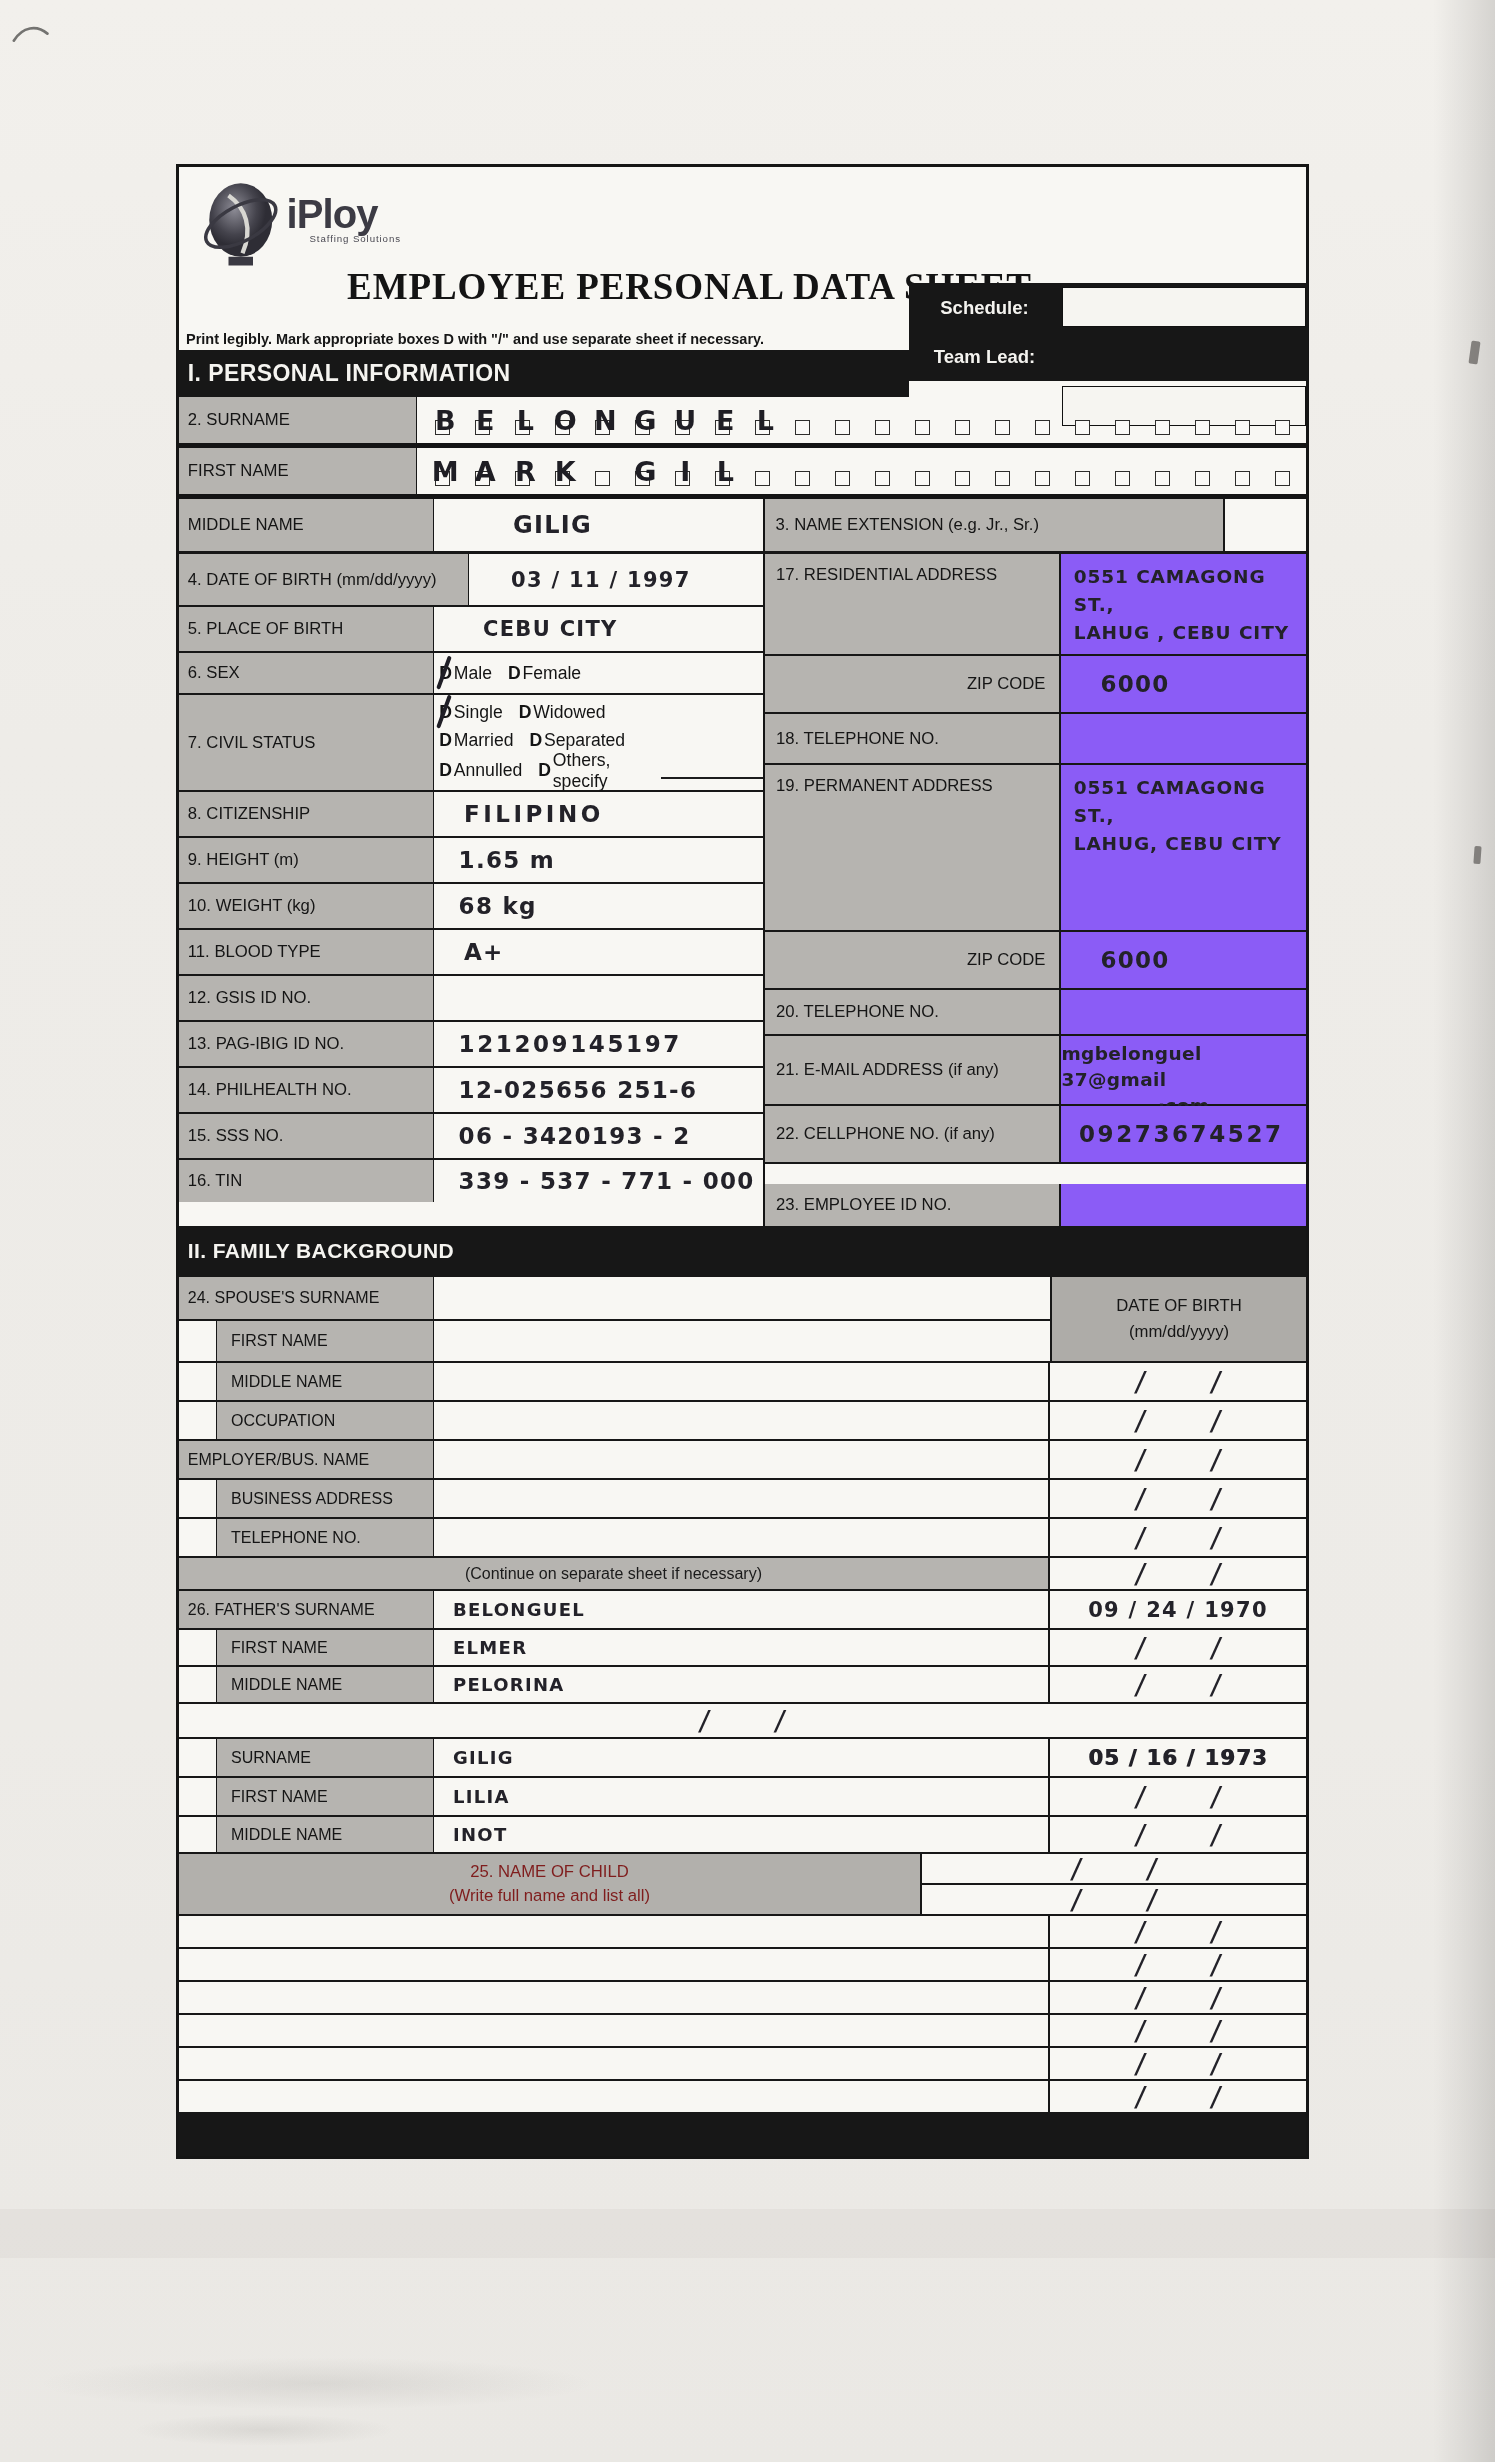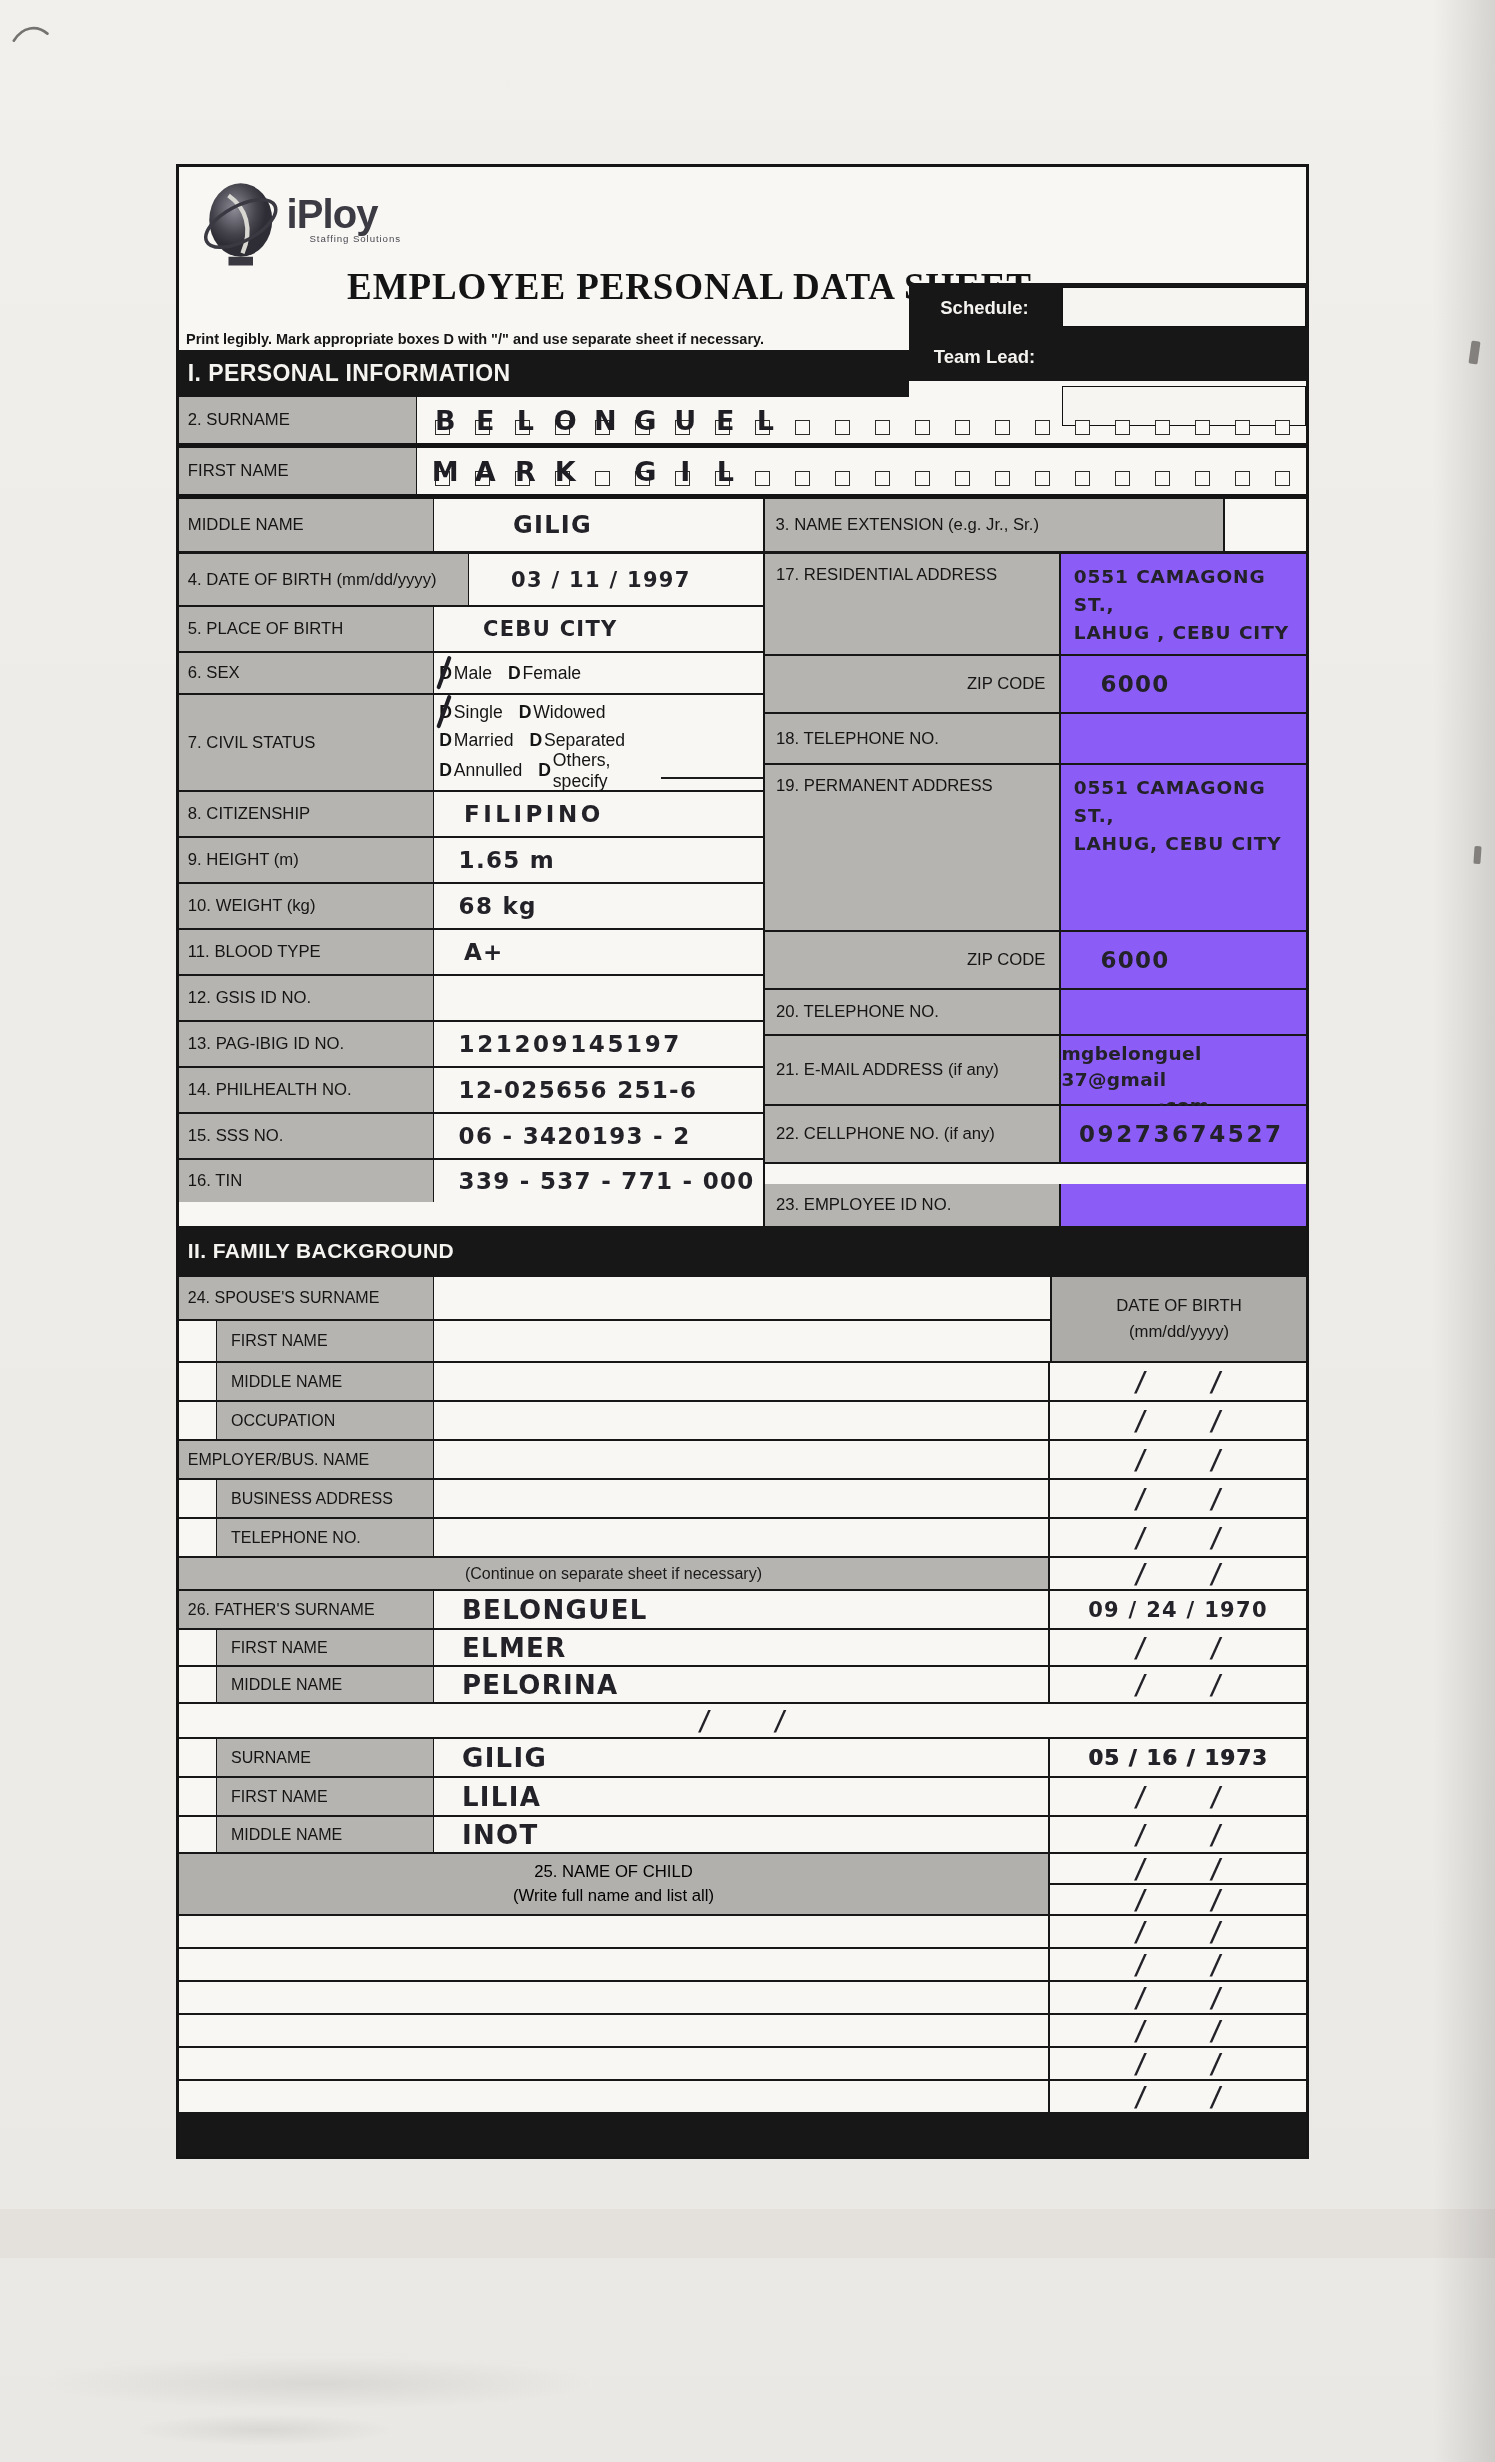--- a/index.html
+++ b/index.html
@@ -85,36 +85,36 @@
   .secbar { height:51px; background:#171717; color:#f5f4f0; font-size:21px; font-weight:bold;
     display:flex; align-items:center; padding-left:8.8px; border-bottom:2.6px solid #171717; letter-spacing:0.4px; }
 
   
   .farow { display:flex; border-bottom:2.6px solid #171717; position:relative; }
   .flab { width:255px; background:#b6b4b0; border-right:1.8px solid #171717;
     display:flex; align-items:center; padding-left:8.8px; font-size:16px; color:#151515; }
   .subwrap { width:255px; background:#f8f7f3; border-right:1.8px solid #171717; display:flex; padding-left:37px; }
   .subcell { flex:1; background:#b6b4b0; border-left:1.8px solid #171717; display:flex; align-items:center; padding-left:14px; font-size:16px; color:#151515; }
   .fval { width:616px; background:#f8f7f3; border-right:2.6px solid #171717; display:flex; align-items:center; }
-  .fval .hw { font-size:26px; padding-left:28px; }
+  .fval .hw { font-size:18px; padding-left:19px; }
   .fdate { flex:1; background:#f8f7f3; display:flex; align-items:center; justify-content:center; }
   .slash { font-size:24px; white-space:pre; transform:skewX(-10deg) scaleY(1.15); letter-spacing:0; }
   .fa2 { display:flex; border-bottom:2.6px solid #171717; }
   .fa2left { width:871px; border-right:0; }
   .fa2 .farow { border-bottom:2.6px solid #171717; }
   .fa2 .farow:last-child { border-bottom:0; }
   .fa2 .fval2 { flex:1; background:#f8f7f3; }
   .dobhdr { flex:1; background:#aeaca8; border-left:2.6px solid #171717; display:flex; flex-direction:column;
     align-items:center; justify-content:center; font-size:16.7px; color:#161616; line-height:26px; }
   .fnote { width:871px; background:#b6b4b0; border-right:2.6px solid #171717; display:flex;
     align-items:center; justify-content:center; font-size:16px; color:#1a1a1a; }
   .fullgray { width:871px; background:#b6b4b0; border-right:2.6px solid #171717; display:flex;
     align-items:center; padding-left:8.8px; font-size:16px; color:#151515; }
-  .childcell { width:871px; background:#b2b0ac; border-right:2.6px solid #171717; display:flex; flex-direction:column;
-    align-items:center; justify-content:space-around; padding:5.3px 0; font-size:16.7px; color:#000000; }
+  .childcell { width:743px; background:#b2b0ac; border-right:2.6px solid #171717; display:flex; flex-direction:column;
+    align-items:center; justify-content:space-around; padding:5.3px 0; font-size:16.7px; color:#7f1d1d; }
   .fdatecol { flex:1; display:flex; flex-direction:column; }
   .fdatecol .fdate { flex:1; }
   .fdatecol .fdate.bb { border-bottom:2.6px solid #171717; }
   .fempty { width:871px; background:#f8f7f3; border-right:2.6px solid #171717; }
   .footbar { height:42px; background:#171717; }
 
   
   #bleed-layer { position:absolute; inset:0; pointer-events:none; }
   .bleed { position:absolute; transform:scaleX(-1) rotate(.3deg); color:#9ba0a8; opacity:.5;
     font-weight:600; white-space:nowrap; }

